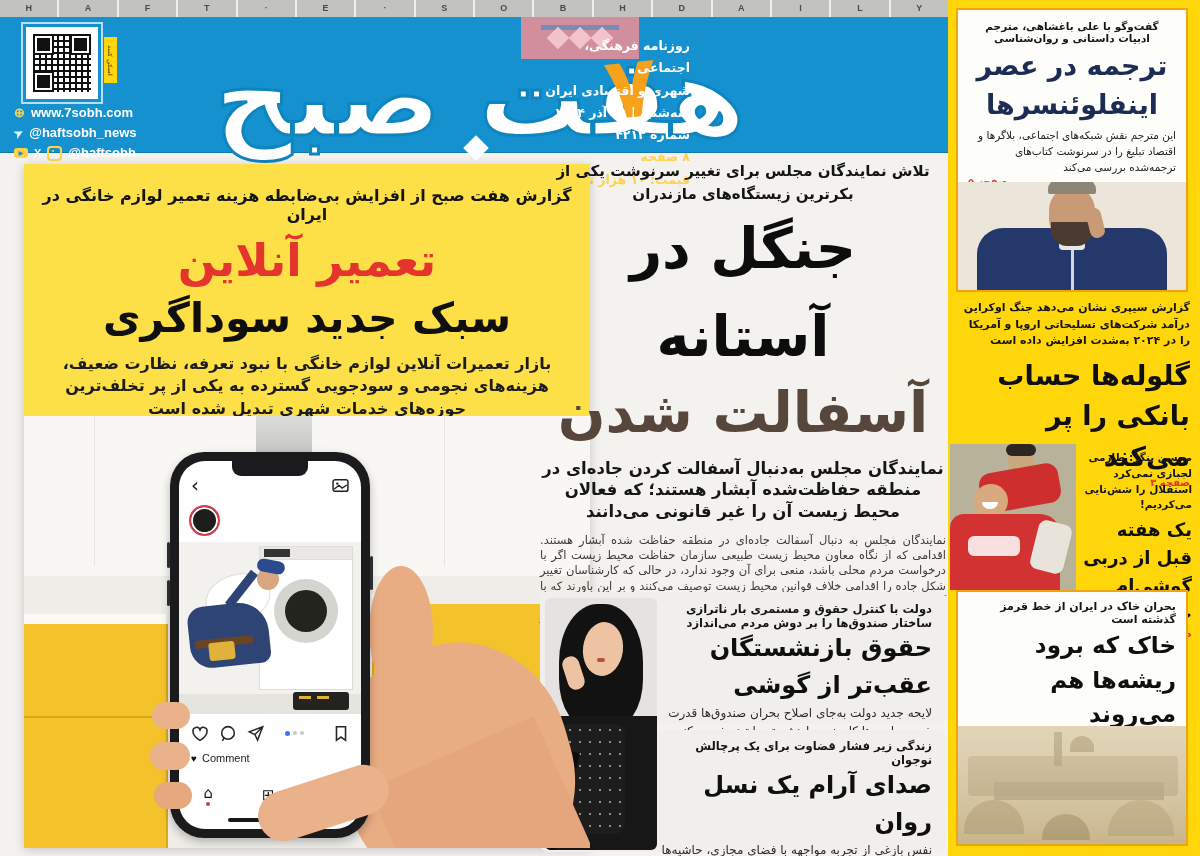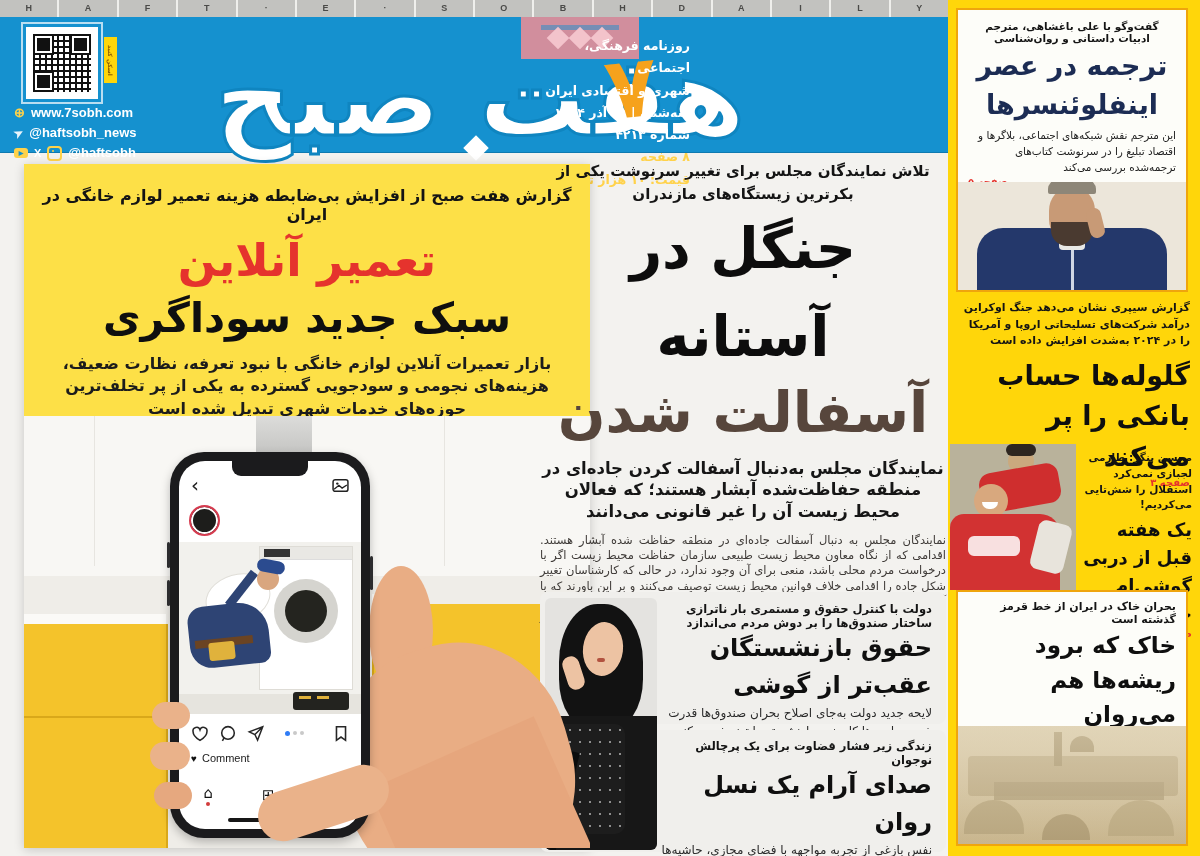--- a/index.html
+++ b/index.html
@@ -307,21 +307,21 @@
       <div class="abs" style="left:84px;top:78px;width:34px;height:50px;background:#e8e4dc;border-radius:8px;transform:rotate(14deg);"></div>
     </div>
     <div class="abs rtl" style="left:134px;top:450px;width:110px;text-align:right;">
       <div class="kick" style="font-size:10.5px;line-height:1.5;">محسن بنگر: طارمی لجبازی نمی‌کرد استقلال را شش‌تایی می‌کردیم!</div>
       <div class="h-black" style="font-size:18px;line-height:1.55;margin-top:3px;">یک هفته قبل از دربی گوشی‌ام خاموش بود</div>
       <div class="marker" style="font-size:10px;">صفحه ۷</div>
     </div>
 
     <div class="wbox rtl" style="top:590px;height:256px;box-sizing:border-box;padding:8px 10px 0;text-align:right;">
       <div class="kick" style="font-size:11px;">بحران خاک در ایران از خط قرمز گذشته است</div>
-      <div class="h-black" style="font-size:23px;line-height:1.5;margin-top:2px;">خاک که برود ریشه‌ها هم می‌روان</div>
+      <div class="h-black" style="font-size:23px;line-height:1.5;margin-top:2px;">خاک که برود ریشه‌ها هم می‌روند</div>
       <div style="font-size:10.5px;color:#222;line-height:1.5;margin-top:2px;">هشدار جهانی درباره نابودی ۹۵ درصد خاک تا ۲۰۵۰ جهان را وارد مرحله بی‌سابقه بحران زیست‌محیطی می‌کند</div>
       <div style="color:#e8a000;font-weight:bold;font-size:10px;">صفحه ۴</div>
 
       <div class="abs" style="left:0;right:0;bottom:0;height:118px;background:linear-gradient(#ddd0b2,#c8b58d);overflow:hidden;">
         <div class="abs" style="left:10px;top:30px;width:210px;height:40px;background:#b3a17b;opacity:.7;border-radius:4px;"></div>
         <div class="abs" style="left:96px;top:6px;width:8px;height:34px;background:#a6946e;"></div>
         <div class="abs" style="left:112px;top:10px;width:24px;height:16px;background:#a6946e;border-radius:12px 12px 0 0;"></div>
         <div class="abs" style="left:6px;bottom:10px;width:60px;height:34px;background:#b8a67f;border-radius:30px 30px 0 0;"></div>
         <div class="abs" style="left:84px;bottom:4px;width:48px;height:26px;background:#b09d76;border-radius:24px 24px 0 0;"></div>
         <div class="abs" style="left:150px;bottom:8px;width:66px;height:36px;background:#bcaa82;border-radius:33px 33px 0 0;"></div>

